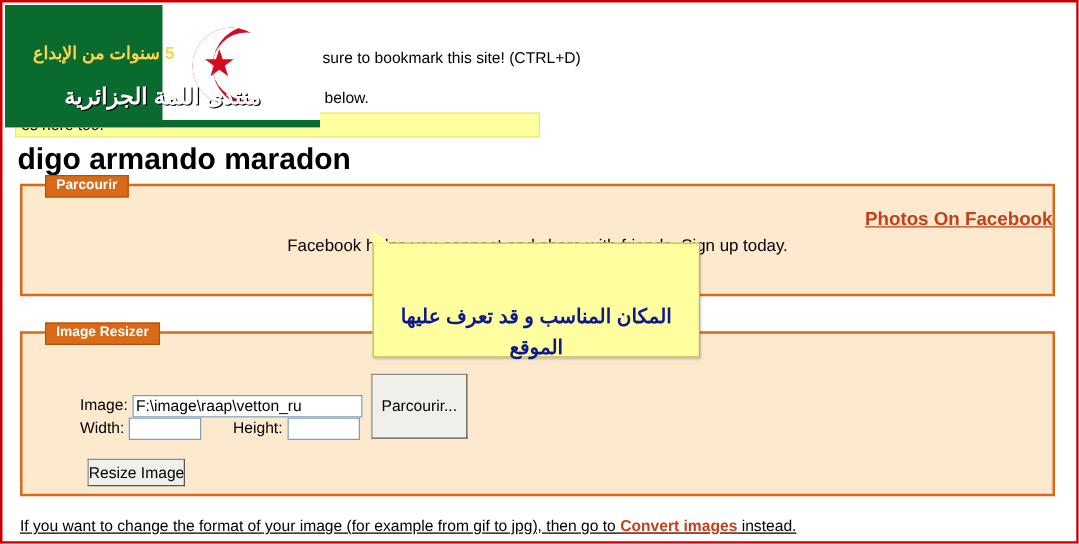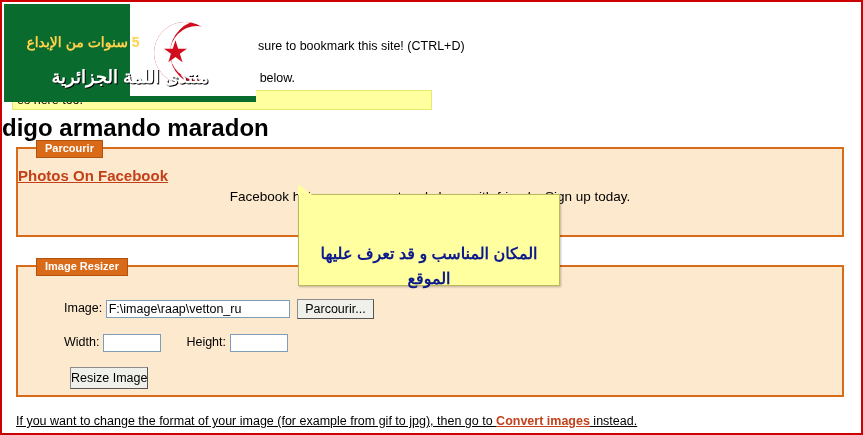--- a/index.html
+++ b/index.html
@@ -52,21 +52,21 @@
     color: #000;
     line-height: 18px;
     padding-left: 4px;
     white-space: nowrap;
     overflow: hidden;
   }
 
   
   .page-heading {
     position: absolute;
-    left: 0;
+    left: 12px;
     top: 112px;
     font-size: 24px;
     font-weight: bold;
     color: #000000;
     letter-spacing: 0px;
     white-space: nowrap;
   }
 
   
   .panel {
@@ -93,21 +93,21 @@
     left: 14px;
     top: 145px;
     width: 828px;
     height: 90px;
   }
   .sponsor-link {
     position: absolute;
     left: 0;
     right: 0;
     top: 18px;
-    text-align: left;
+    text-align: right;
     font-size: 15px;
     font-weight: bold;
     color: #c2401a;
     text-decoration: underline;
   }
   .sponsor-desc {
     position: absolute;
     left: 0;
     right: 0;
     top: 40px;
@@ -155,21 +155,21 @@
   #file-path { width: 184px; }
   #width-input, #height-input { width: 58px; }
 
   button.btn {
     font-family: "Liberation Sans", sans-serif;
     font-size: 12.5px;
     background: #f0f0ea;
     border: 1px solid #8d8d8d;
     border-right-color: #555;
     border-bottom-color: #555;
-    padding: 2px 7px;
+    padding: 18px 7px;
     vertical-align: middle;
     cursor: pointer;
   }
   #browse-button { margin-left: 4px; }
   #resize-button { padding: 3px 0; }
 
   .footer-note {
     position: absolute;
     left: 14px;
     top: 412px;

